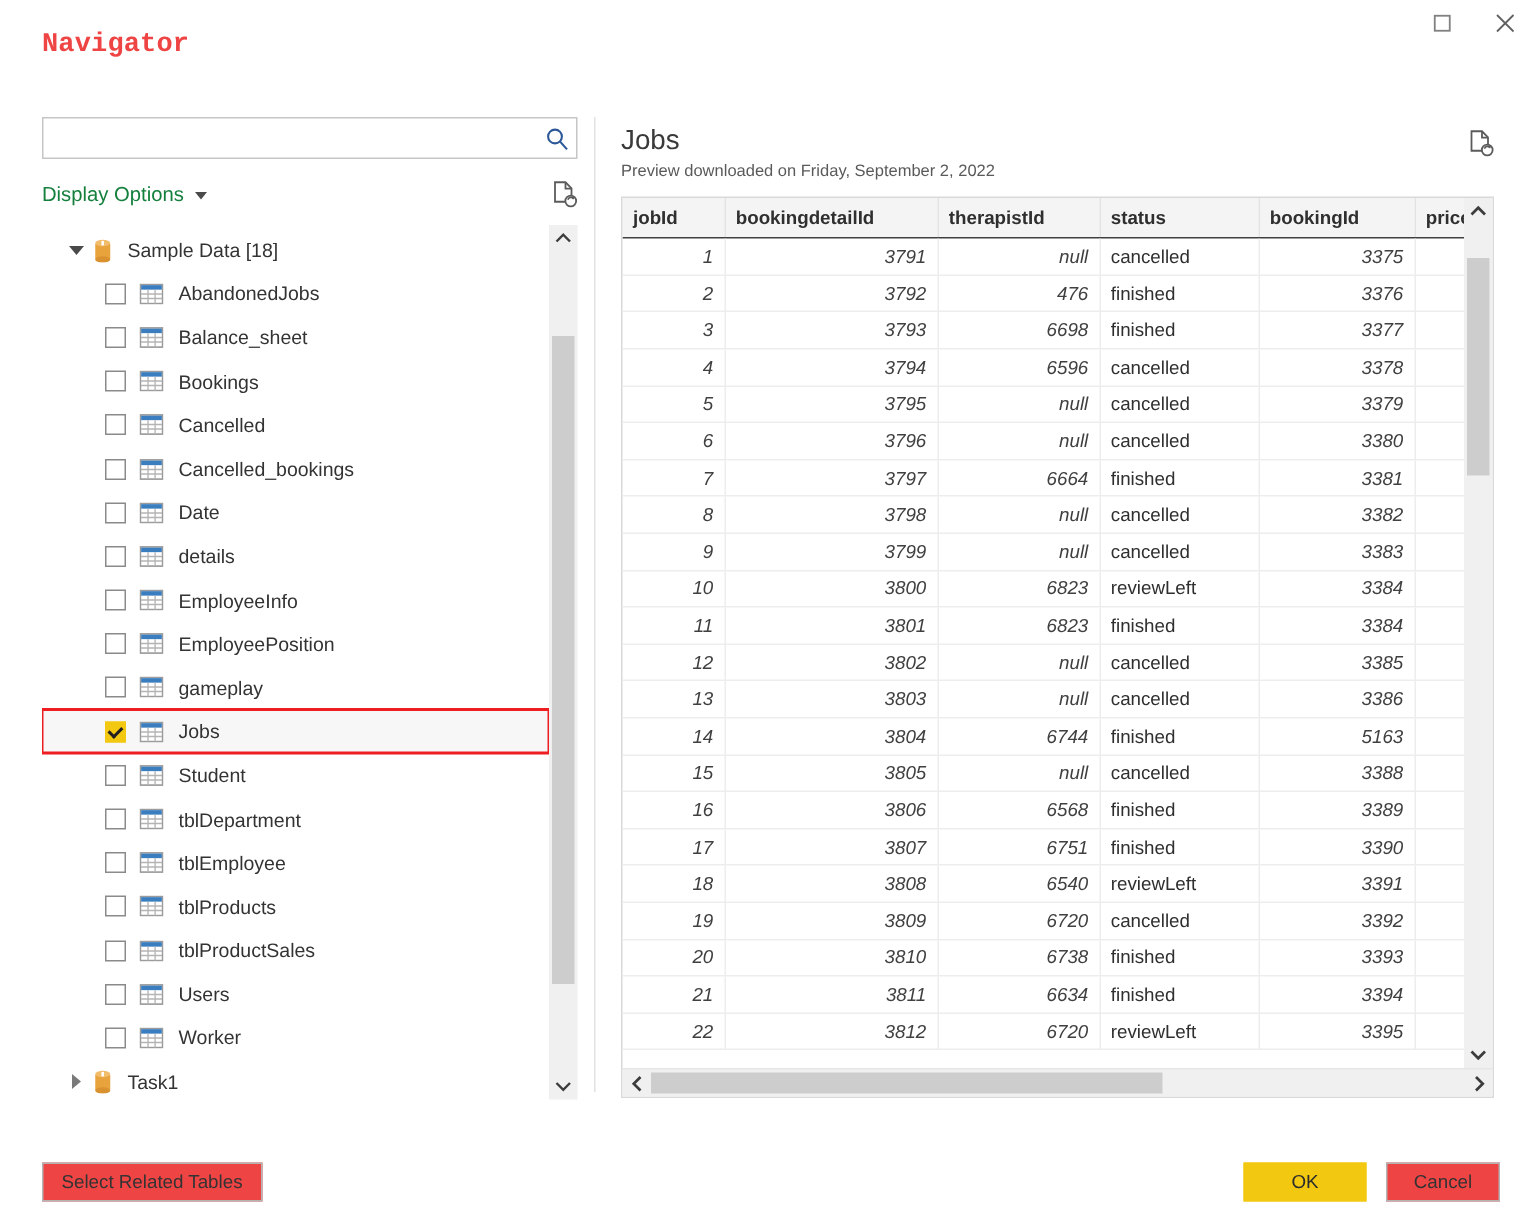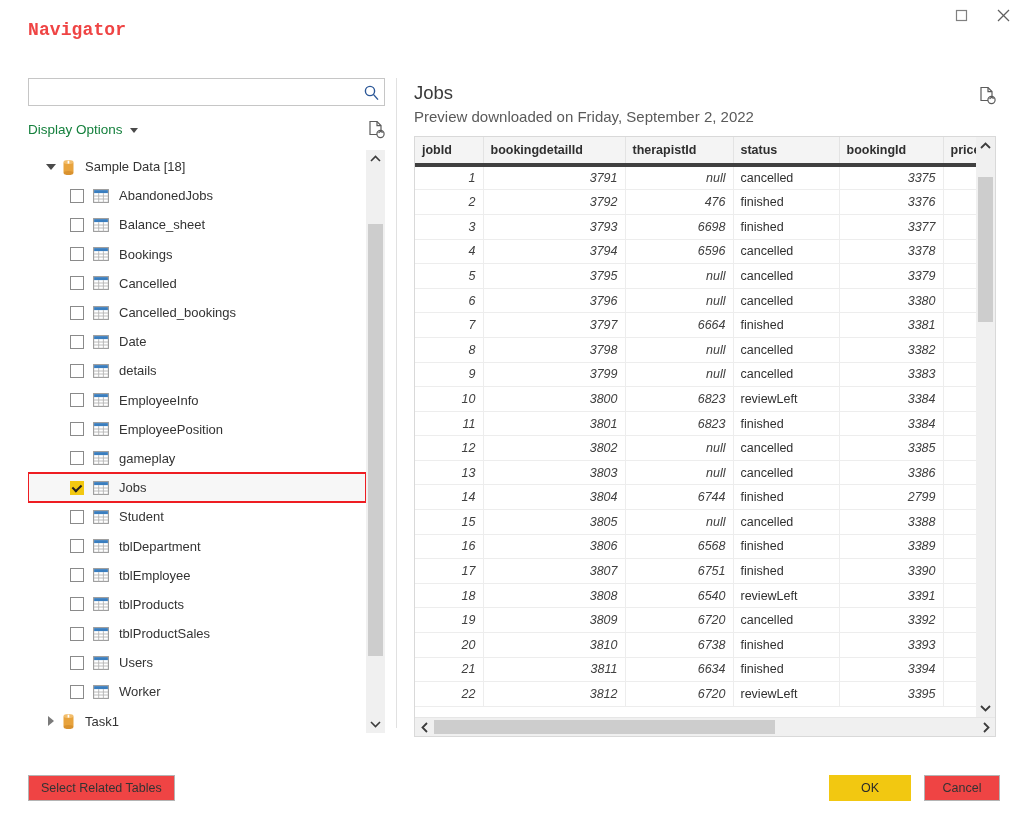--- a/index.html
+++ b/index.html
@@ -177,21 +177,21 @@
     width: 582px;
   }
   .preview-head {
     display: flex; align-items: flex-start; justify-content: space-between;
   }
   .preview-title {
     font-size: 18.5px; color: #3a3a3a; font-weight: 400;
     line-height: 1.15;
   }
   .preview-sub {
-    font-size: 15px; color: #5a5a5a;
+    font-size: 11px; color: #5a5a5a;
     margin-top: 5px;
   }
   .preview-refresh { color: #5b5b5b; display:flex; padding-top:4px;}
 
   .grid-wrap {
     margin-top: 11px;
     width: 582px;
     height: 601px;
     border: 1px solid #d9d9d9;
     display: flex; flex-direction: column;
@@ -208,21 +208,21 @@
     font-size: 12.5px;
   }
   table.grid th {
     background: #f4f4f4;
     font-weight: 700;
     font-size: 12.5px;
     color: #2f2f2f;
     text-align: left;
     padding: 6px 7px;
     border-right: 1px solid #e3e3e3;
-    border-bottom: 4px solid #404040;
+    border-bottom: 1px solid #404040;
     height: 26px;
     white-space: nowrap;
     overflow: hidden;
   }
   table.grid td {
     padding: 4px 7px;
     height: 24.6px;
     border-right: 1px solid #ededed;
     border-bottom: 1px solid #ededed;
     font-style: italic;
@@ -778,21 +778,21 @@
                 <td class="col-thid">null</td>
                 <td class="col-status text">cancelled</td>
                 <td class="col-bkid">3386</td>
                 <td class="col-price blank"></td>
               </tr>
               <tr>
                 <td class="col-jobid">14</td>
                 <td class="col-bdid">3804</td>
                 <td class="col-thid">6744</td>
                 <td class="col-status text">finished</td>
-                <td class="col-bkid">2799</td>
+                <td class="col-bkid">5163</td>
                 <td class="col-price blank"></td>
               </tr>
               <tr>
                 <td class="col-jobid">15</td>
                 <td class="col-bdid">3805</td>
                 <td class="col-thid">null</td>
                 <td class="col-status text">cancelled</td>
                 <td class="col-bkid">3388</td>
                 <td class="col-price blank"></td>
               </tr>

